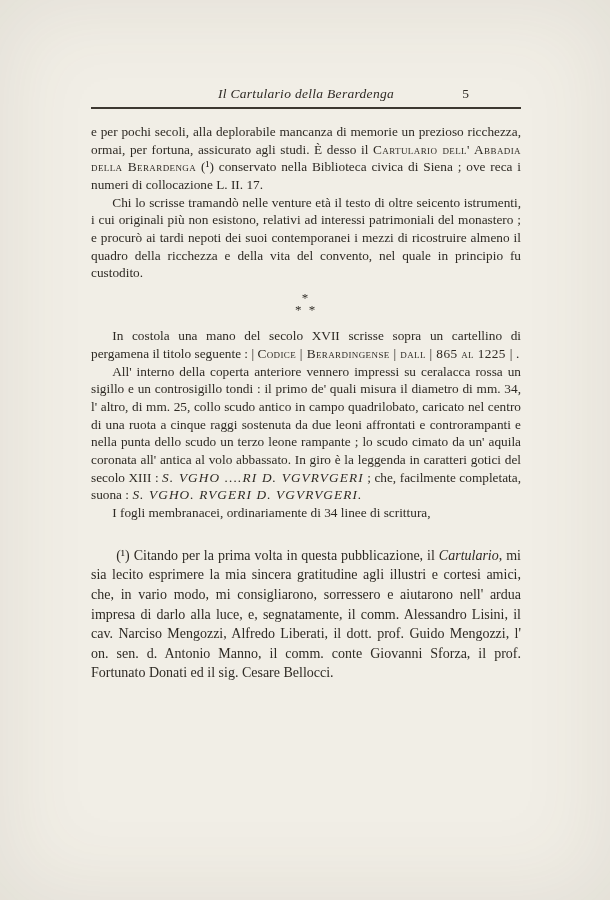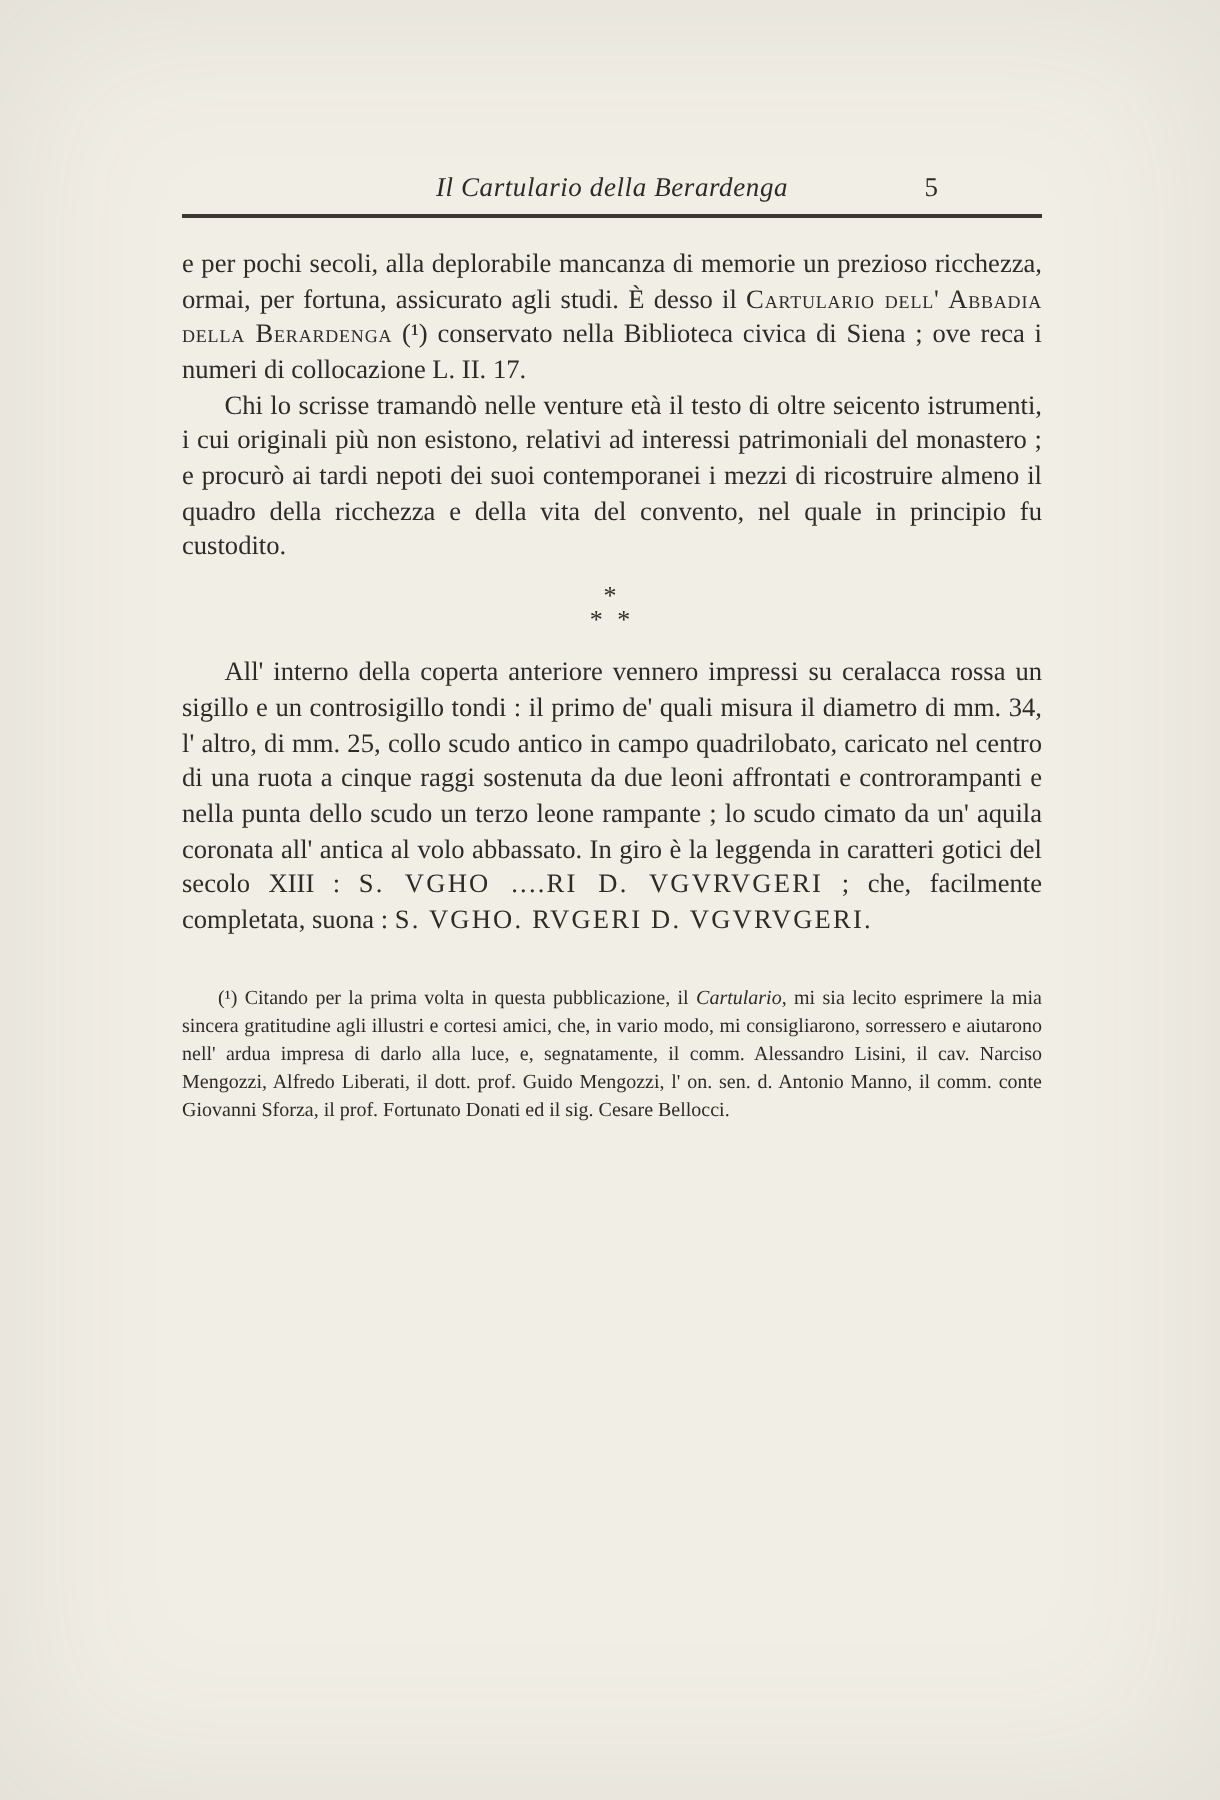--- a/index.html
+++ b/index.html
@@ -43,31 +43,31 @@
       margin-bottom: 14px;
     }
     .body-text {
       font-size: 13.3px;
       line-height: 1.33;
       text-align: justify;
     }
     .para { margin: 0; text-indent: 1.6em; }
     .para.no-indent { text-indent: 0; }
     .sc { font-variant: small-caps; letter-spacing: 0.4px; }
-    .caps { letter-spacing: 1.1px; }
+    .caps { letter-spacing: 1.1px; font-style: italic; }
     .asterism {
       text-align: center;
       font-size: 13px;
       line-height: 0.9;
       margin: 10px 0 12px 0;
       letter-spacing: 2px;
     }
     .footnote {
       margin-top: 24px;
-      font-size: 10px;
+      font-size: 14px;
       line-height: 1.4;
       text-align: justify;
       text-indent: 1.8em;
     }
     .footnote .it { font-style: italic; }
   </style>
 </head>
 <body>
 
 <div class="page">
@@ -84,21 +84,23 @@
       <p class="para no-indent"><span>e per pochi secoli, alla deplorabile mancanza di memorie un prezioso ricchezza, ormai, per fortuna, assicurato agli studi. È desso il </span><span class="sc">Cartulario dell' Abbadia della Berardenga</span><span> (¹) conservato nella Biblioteca civica di Siena ; ove reca i numeri di collocazione L. II. 17.</span></p>
 
       <p class="para">Chi lo scrisse tramandò nelle venture età il testo di oltre seicento istrumenti, i cui originali più non esistono, relativi ad interessi patrimoniali del monastero ; e procurò ai tardi nepoti dei suoi contemporanei i mezzi di ricostruire almeno il quadro della ricchezza e della vita del convento, nel quale in principio fu custodito.</p>
 
       <div class="asterism">
         <div>*</div>
         <div>* *</div>
       </div>
 
 
+      <p class="para"><span>In costola una mano del secolo XVII scrisse sopra un cartellino di pergamena il titolo seguente : | </span><span class="sc">Codice | Berardingense | dall | 865 al 1225 |</span><span> .</span></p>
 
       <p class="para"><span>All' interno della coperta anteriore vennero impressi su ceralacca rossa un sigillo e un controsigillo tondi : il primo de' quali misura il diametro di mm. 34, l' altro, di mm. 25, collo scudo antico in campo quadrilobato, caricato nel centro di una ruota a cinque raggi sostenuta da due leoni affrontati e controrampanti e nella punta dello scudo un terzo leone rampante ; lo scudo cimato da un' aquila coronata all' antica al volo abbassato. In giro è la leggenda in caratteri gotici del secolo XIII : </span><span class="caps">S. VGHO ....RI D. VGVRVGERI</span><span> ; che, facilmente completata, suona : </span><span class="caps">S. VGHO. RVGERI D. VGVRVGERI.</span></p>
 
+      <p class="para">I fogli membranacei, ordinariamente di 34 linee di scrittura,</p>
 
       <p class="footnote"><span>(¹) Citando per la prima volta in questa pubblicazione, il </span><span class="it">Cartulario</span><span>, mi sia lecito esprimere la mia sincera gratitudine agli illustri e cortesi amici, che, in vario modo, mi consigliarono, sorressero e aiutarono nell' ardua impresa di darlo alla luce, e, segnatamente, il comm. Alessandro Lisini, il cav. Narciso Mengozzi, Alfredo Liberati, il dott. prof. Guido Mengozzi, l' on. sen. d. Antonio Manno, il comm. conte Giovanni Sforza, il prof. Fortunato Donati ed il sig. Cesare Bellocci.</span></p>
 
     </div>
   </div>
 </div>
 
 </body></html>

